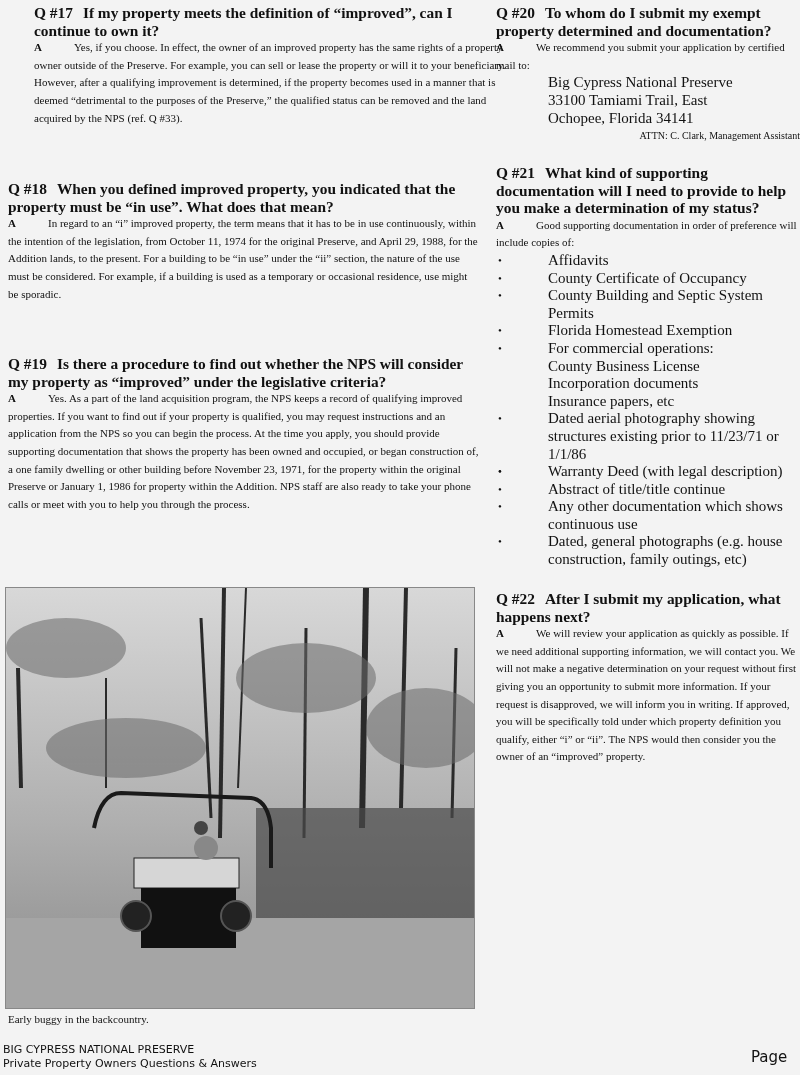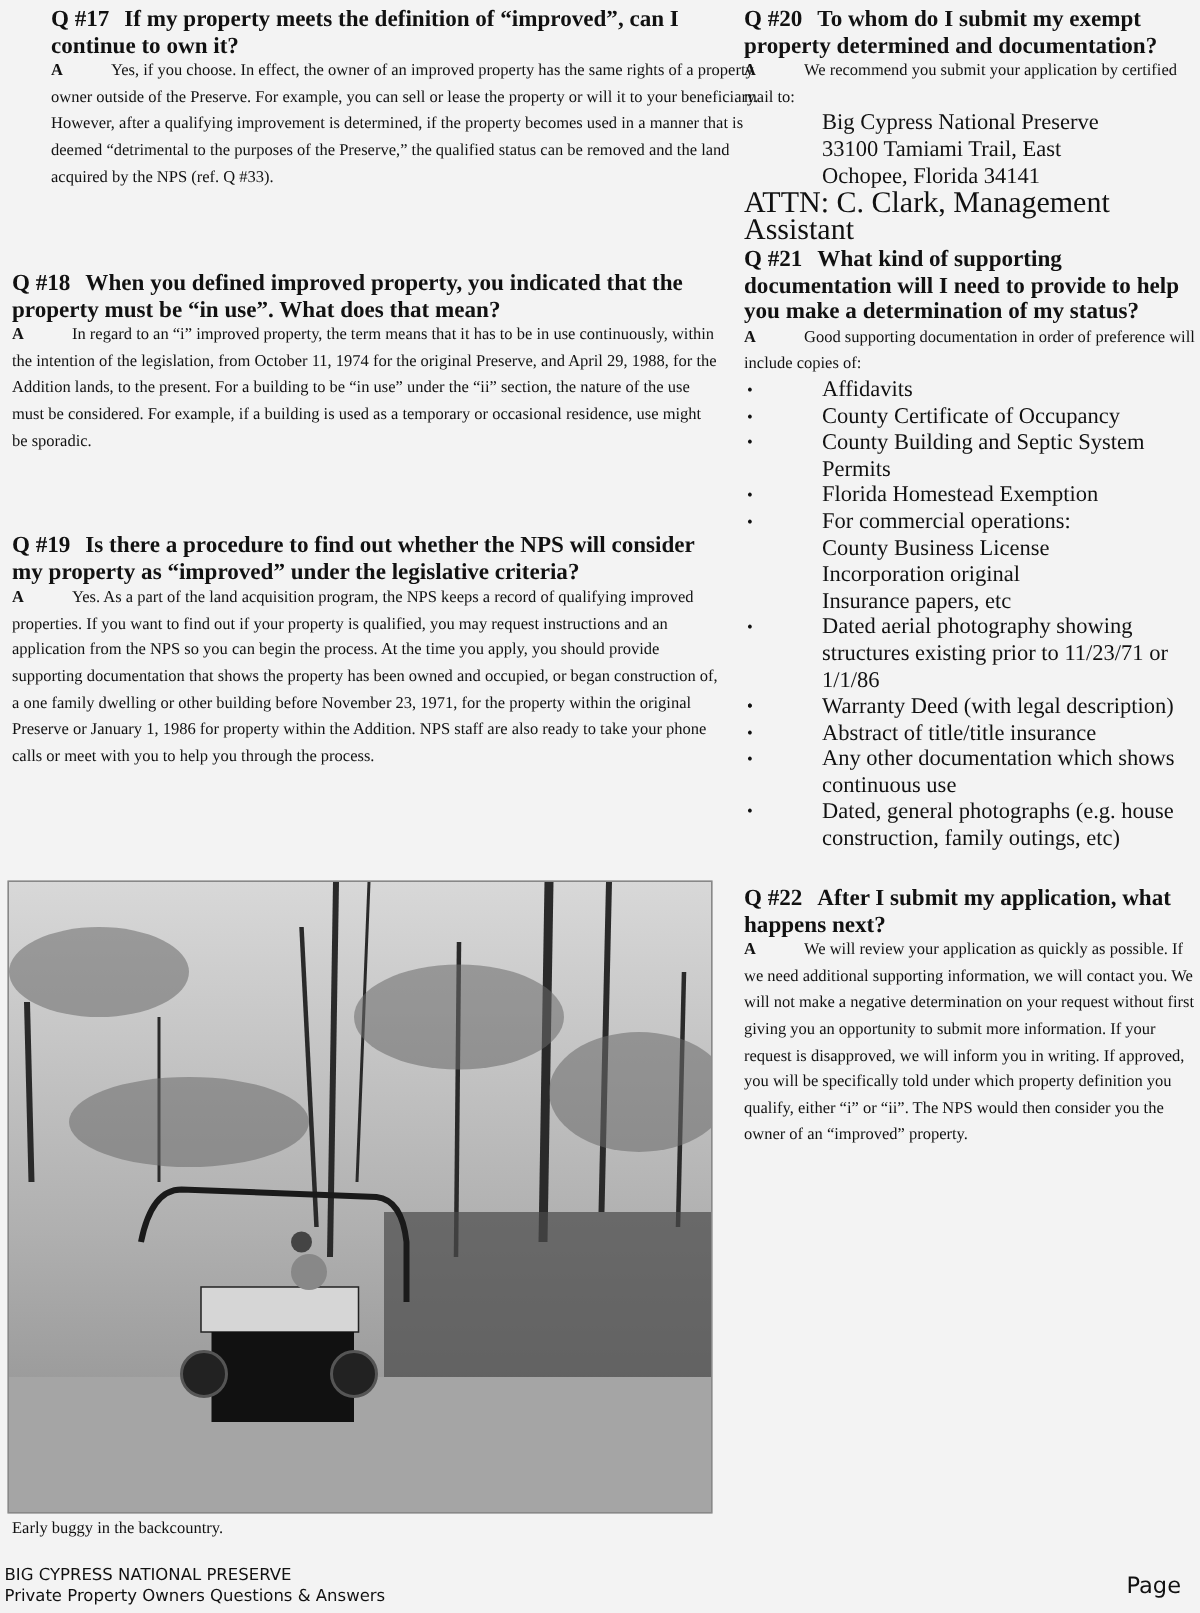--- a/index.html
+++ b/index.html
@@ -12,21 +12,21 @@
   .col-left { left: 8px; width: 472px; }
   .col-right { left: 496px; width: 304px; }
   .qa { margin: 0; }
   .q {
     font-weight: bold; font-size: 15.4px; line-height: 17.6px; margin: 0;
   }
   .q .num { margin-right: 10px; }
   .ans { font-size: 11px; line-height: 17.6px; margin: 0; }
   .ans .a-label { font-weight: bold; display: inline-block; width: 40px; }
   .addr { font-size: 15px; line-height: 17.6px; padding-left: 52px; }
-  .attn { font-size: 20px; line-height: 17.6px; }
+  .attn { font-size: 10px; line-height: 17.6px; text-align: right; }
   ul.docs { list-style: none; margin: 0; padding: 0; font-size: 15px; line-height: 17.6px; }
   ul.docs li { position: relative; padding-left: 52px; }
   ul.docs li .bullet { position: absolute; left: 2px; top: 0; font-size: 11px; }
   .photo {
     position: absolute; left: 5px; top: 587px; width: 468px; height: 420px;
     border: 1px solid #888; background: #bdbdbd; overflow: hidden;
   }
   .caption {
     position: absolute; left: 8px; top: 1013px;
     font-family: Liberation Serif, serif; font-size: 11px;
@@ -117,27 +117,27 @@
   <div class="qa" style="position:absolute; top:164px; left:0; width:304px;font-family:Liberation Serif, serif;">
     <p class="q"><span class="num">Q #21</span><span>What kind of supporting documentation will I need to provide to help you make a determination of my status?</span></p>
     <p class="ans"><span class="a-label">A</span><span>Good supporting documentation in order of preference will include copies of:</span></p>
     <ul class="docs">
       <li><span class="bullet">•</span><span>Affidavits</span></li>
       <li><span class="bullet">•</span><span>County Certificate of Occupancy</span></li>
       <li><span class="bullet">•</span><span>County Building and Septic System Permits</span></li>
       <li><span class="bullet">•</span><span>Florida Homestead Exemption</span></li>
       <li><span class="bullet">•</span><span>For commercial operations:</span>
         <div>County Business License</div>
-        <div>Incorporation original</div>
+        <div>Incorporation documents</div>
         <div>Insurance papers, etc</div>
       </li>
       <li><span class="bullet">•</span><span>Dated aerial photography showing structures existing prior to 11/23/71 or 1/1/86</span></li>
       <li><span class="bullet">•</span></li>
       <li><span class="bullet">•</span><span>Warranty Deed (with legal description)</span></li>
-      <li><span class="bullet">•</span><span>Abstract of title/title insurance</span></li>
+      <li><span class="bullet">•</span><span>Abstract of title/title continue</span></li>
       <li><span class="bullet">•</span><span>Any other documentation which shows continuous use</span></li>
       <li><span class="bullet">•</span><span>Dated, general photographs (e.g. house construction, family outings, etc)</span></li>
     </ul>
   </div>
 
   <div class="qa" style="position:absolute; top:590px; left:0; width:304px;">
     <p class="q"><span class="num">Q #22</span><span>After I submit my application, what happens next?</span></p>
     <p class="ans"><span class="a-label">A</span><span>We will review your application as quickly as possible.  If we need additional supporting information, we will contact you. We will not make a negative determination on your request without first giving you an opportunity to submit more information.  If your request is disapproved, we will inform you in writing.  If approved, you will be specifically told under which property definition you qualify, either “i” or “ii”.  The NPS would then consider you the owner of an “improved” property.</span></p>
   </div>
 </div>

